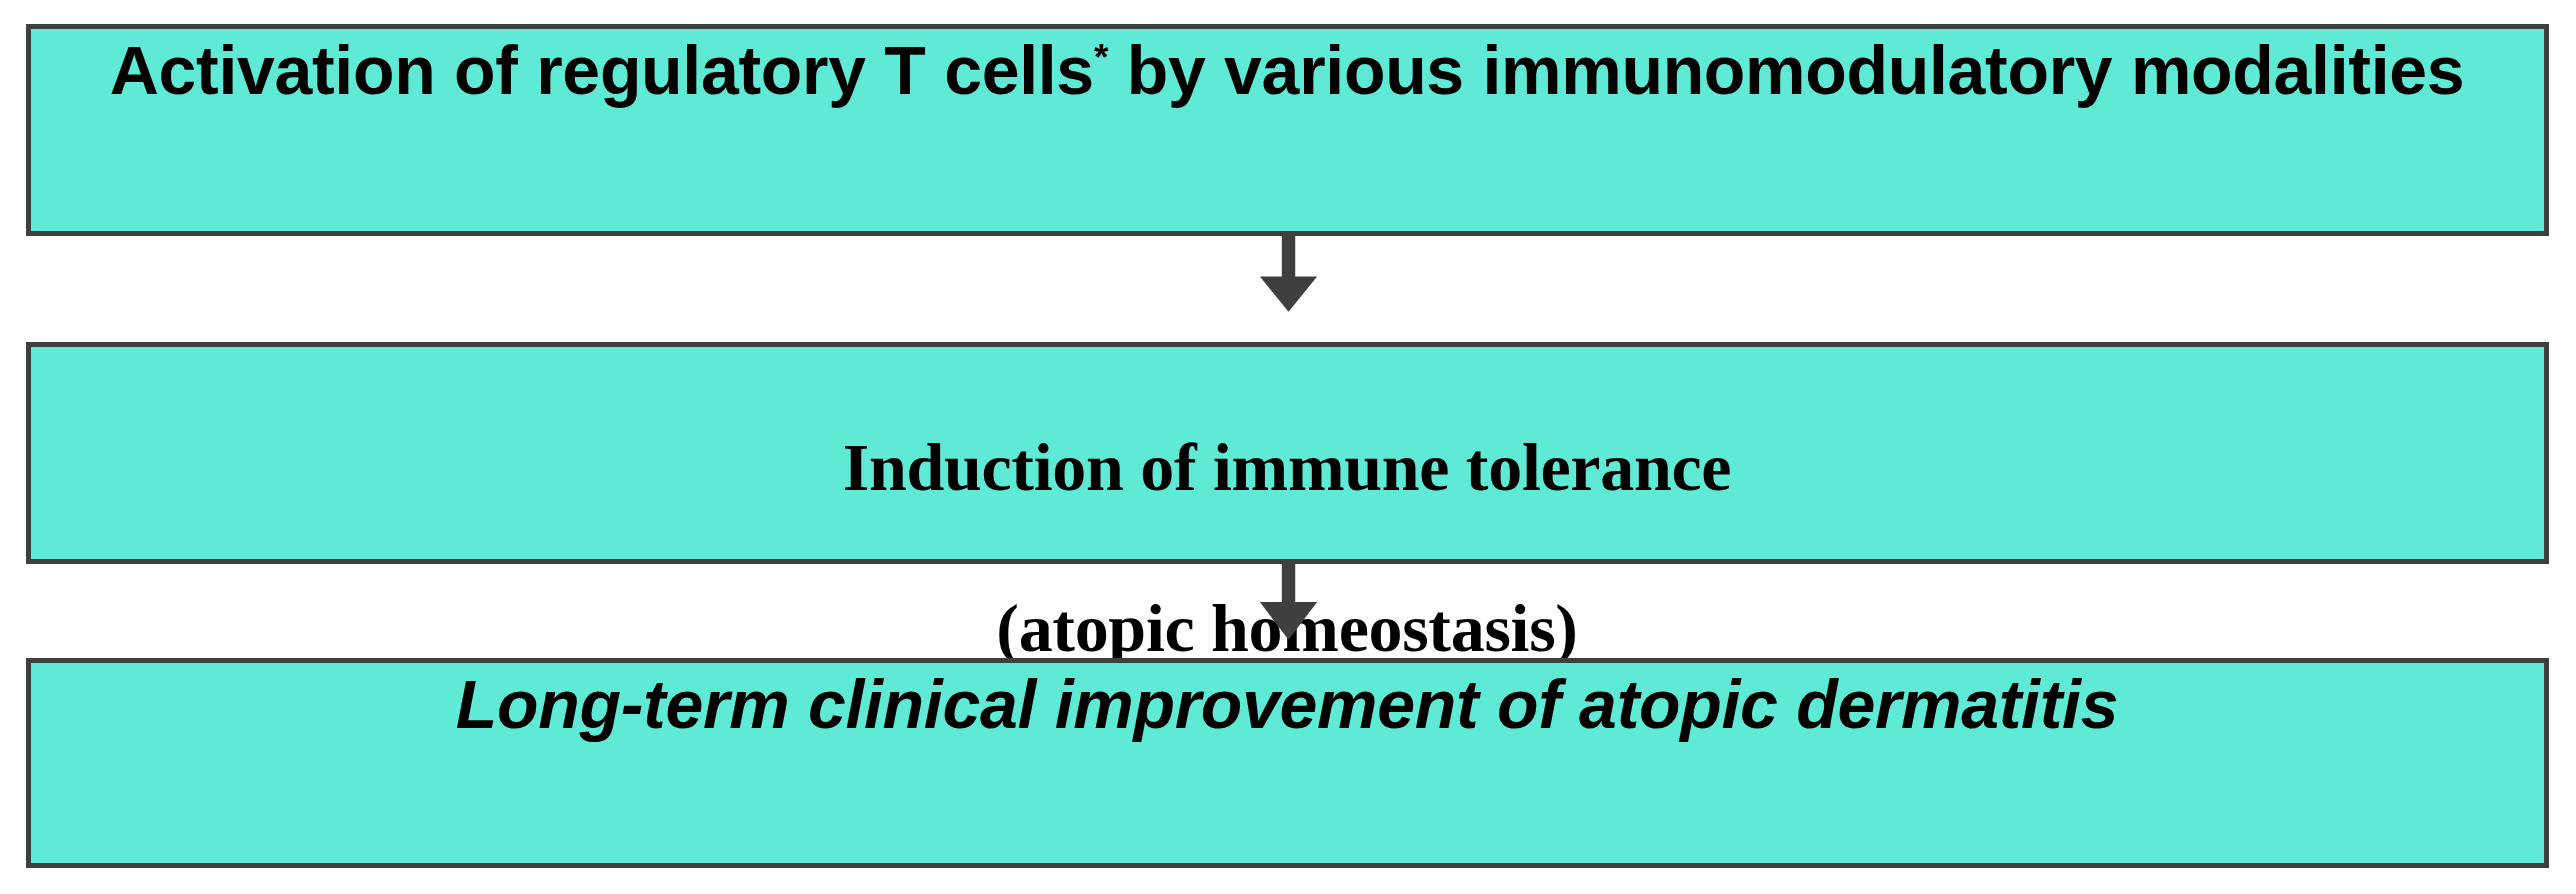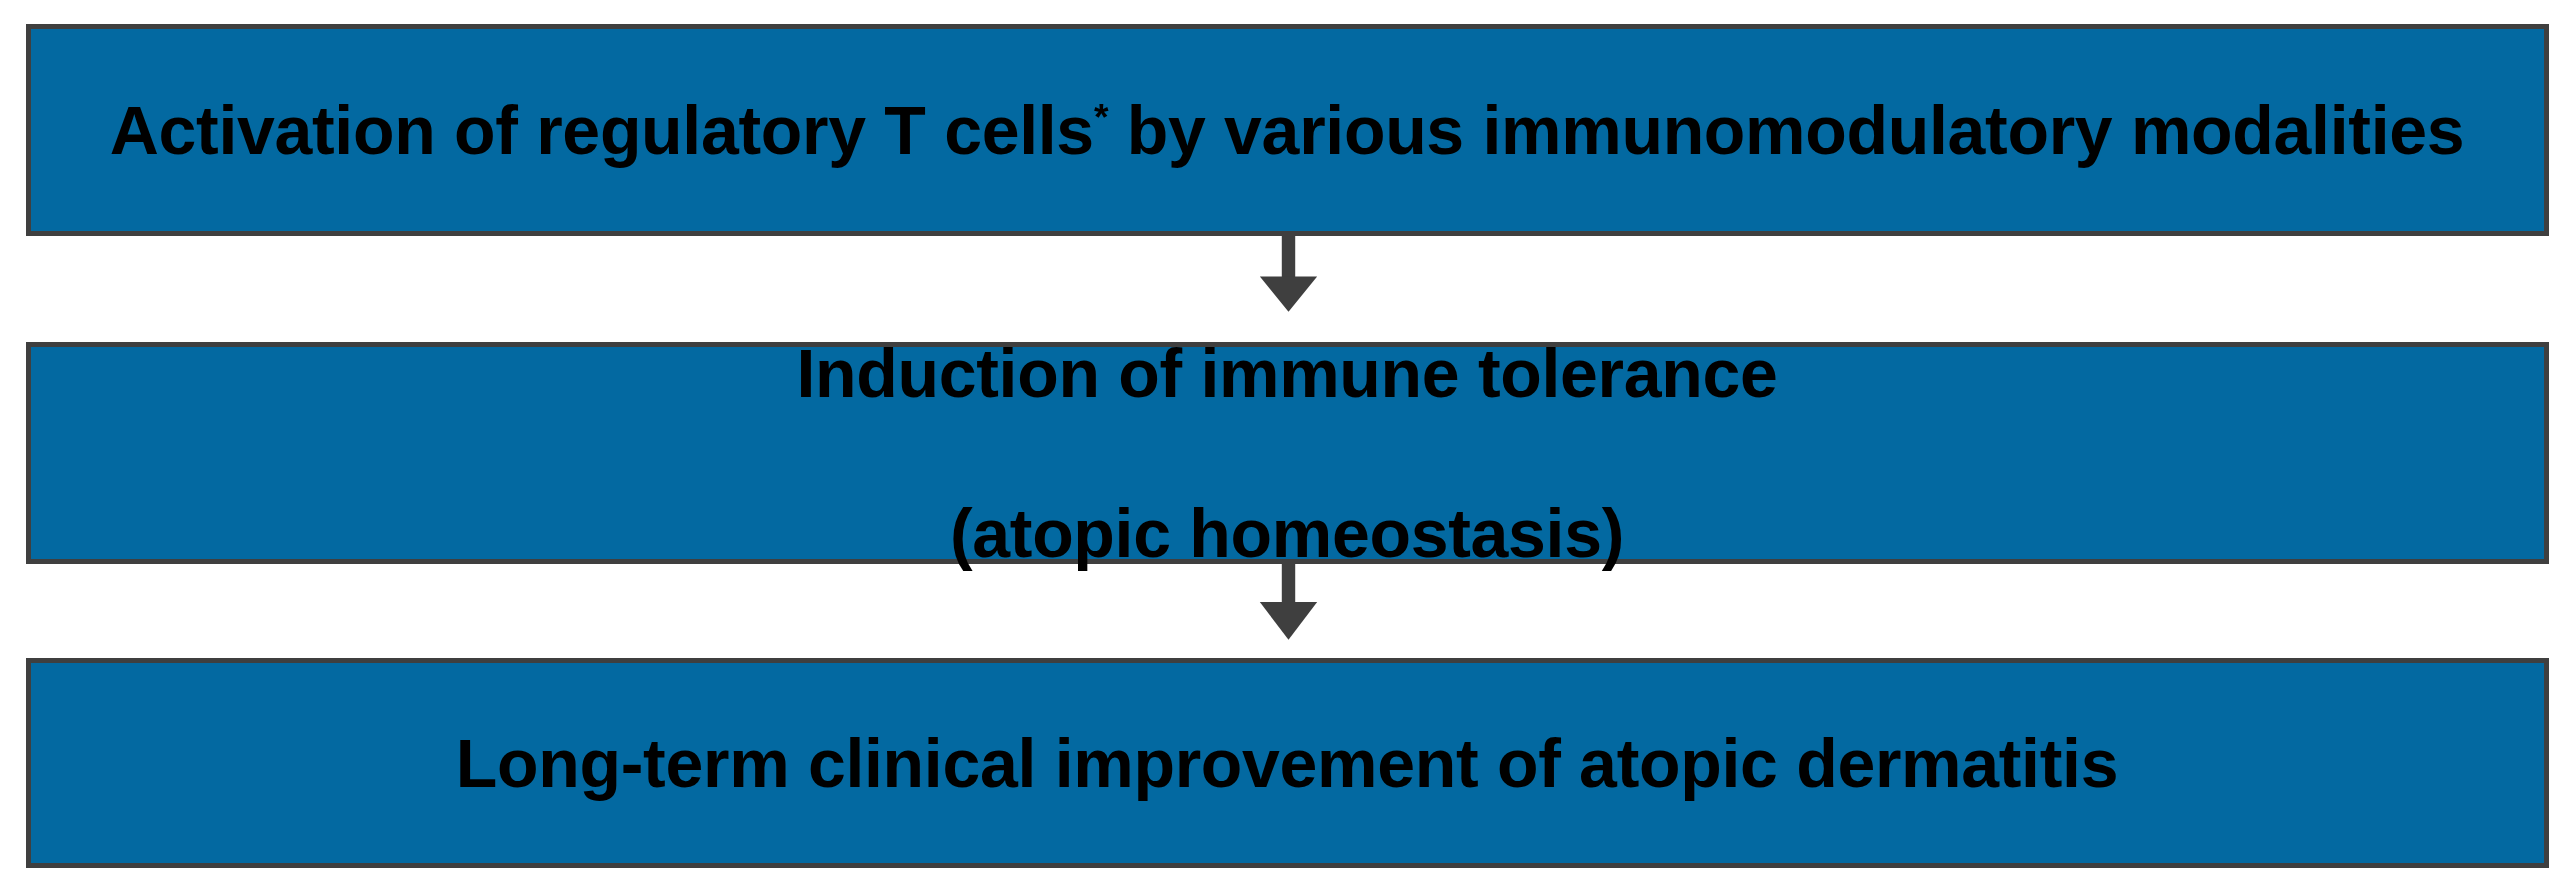--- a/index.html
+++ b/index.html
@@ -15,24 +15,23 @@
     position: relative;
     width: 2576px;
     height: 894px;
     background: #ffffff;
     overflow: hidden;
   }
 
   .flow-box {
     position: absolute;
     box-sizing: border-box;
-    background: #0369a1;
+    background: #5eead4;
     border: 5.5px solid #3f3f3f;
     display: flex;
-    align-items: center;
     justify-content: center;
     text-align: center;
   }
 
   .box-text {
     font-family: "Liberation Sans", "DejaVu Sans", sans-serif;
     font-weight: bold;
     font-size: 68px;
     line-height: 1.21;
     color: #000000;
@@ -45,33 +44,33 @@
     vertical-align: super;
     line-height: 0;
     font-weight: bold;
   }
 
   
   #box-1 { left: 25.5px;  top: 24px;   width: 2523px; height: 212px; }
   
   #box-2 { left: 25.5px;  top: 342px;  width: 2523px; height: 222px; }
   
-  #box-3 { left: 25.5px;  top: 658px; width: 2523px; height: 210px; }
+  #box-3 { left: 25.5px;  top: 658px; width: 2523px; height: 210px; font-style: italic; }
 
   .arrow {
     position: absolute;
     left: 1258px;
     width: 61px;
   }
   #arrow-1 { top: 235px; height: 78px; }
   #arrow-2 { top: 563px; height: 78px; }
 
   .arrow svg { display: block; width: 100%; height: 100%; }
 
-  .two-line { line-height: 1.18; }
+  .two-line { line-height: 1.18; font-family: Liberation Serif, serif; }
 </style>
 </head>
 <body>
 
 <div id="canvas">
 
   <div class="flow-box" id="box-1">
     <div class="box-text"><span>Activation of regulatory T cells</span><sup>*</sup><span> by various immunomodulatory modalities</span></div>
   </div>
 

